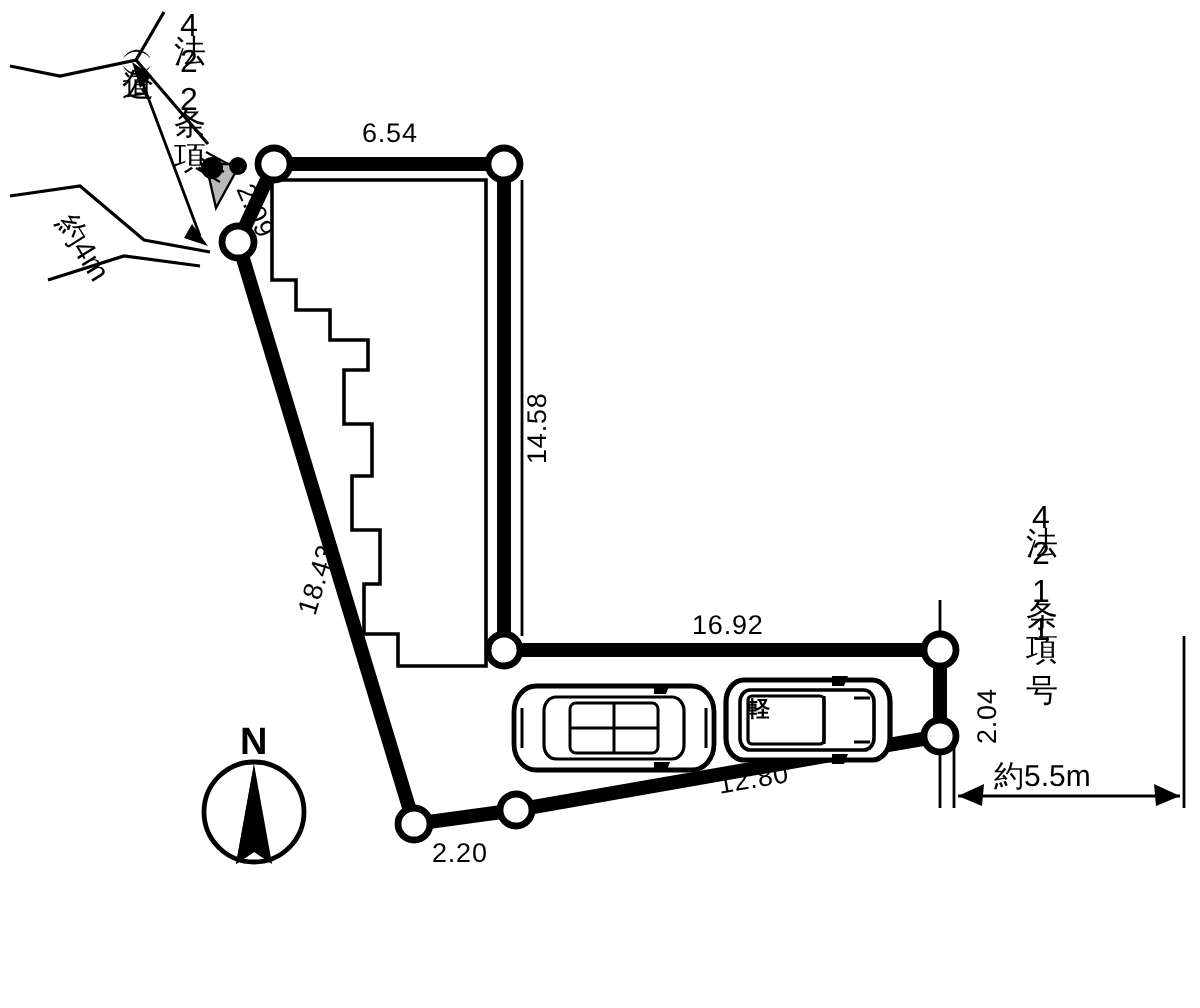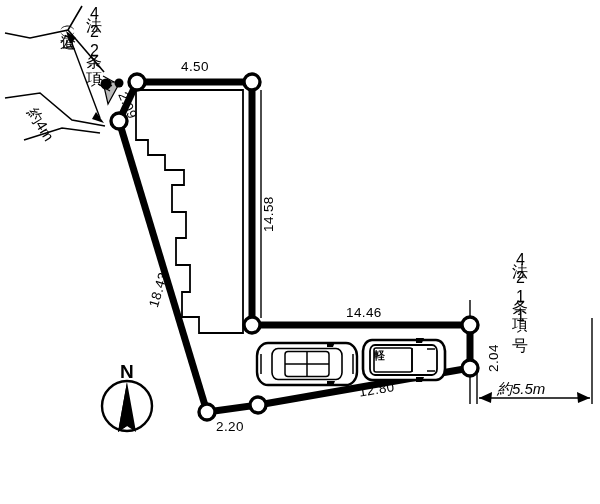--- a/index.html
+++ b/index.html
@@ -203,35 +203,35 @@
   </svg>
 
   <div class="txt vert-cjk" style="left:86px; top:4px;">法42条2項</div>
 
   <div class="txt vert-cjk" style="left:60px; top:20px;">（公道）</div>
 
   <div class="txt approx" style="left:38px; top:105px; transform-origin:left top; transform:rotate(58deg);">約4m</div>
 
   <div class="txt vert-cjk" style="left:512px; top:250px;">法42条1項1号</div>
 
-  <div class="txt approx" style="left:497px; top:381px;font-style:italic;">約5.5m</div>
+  <div class="txt approx" style="left:497px; top:381px;">約5.5m</div>
 
   <div class="txt northlabel" style="left:120px; top:362px;">N</div>
 
   <div class="txt keichar" style="left:374px; top:350px;">軽</div>
 
-  <div class="txt dim" style="left:181px; top:60px;">4.50</div>
+  <div class="txt dim" style="left:181px; top:60px;">6.54</div>
 
   <div class="txt dim" style="left:128px; top:90px; transform-origin:left top; transform:rotate(66deg);">2.09</div>
 
   <div class="txt dim rot90" style="left:262px; top:232px;">14.58</div>
 
   <div class="txt dim" style="left:147px; top:305px; transform-origin:left top; transform:rotate(-73deg);">18.43</div>
 
-  <div class="txt dim" style="left:346px; top:306px;">14.46</div>
+  <div class="txt dim" style="left:346px; top:306px;">16.92</div>
 
   <div class="txt dim rot90" style="left:487px; top:372px;">2.04</div>
 
   <div class="txt dim" style="left:358px; top:386px; transform-origin:left top; transform:rotate(-9.5deg);">12.80</div>
 
   <div class="txt dim" style="left:216px; top:420px;">2.20</div>
 
 </div>
 
 </body></html>

